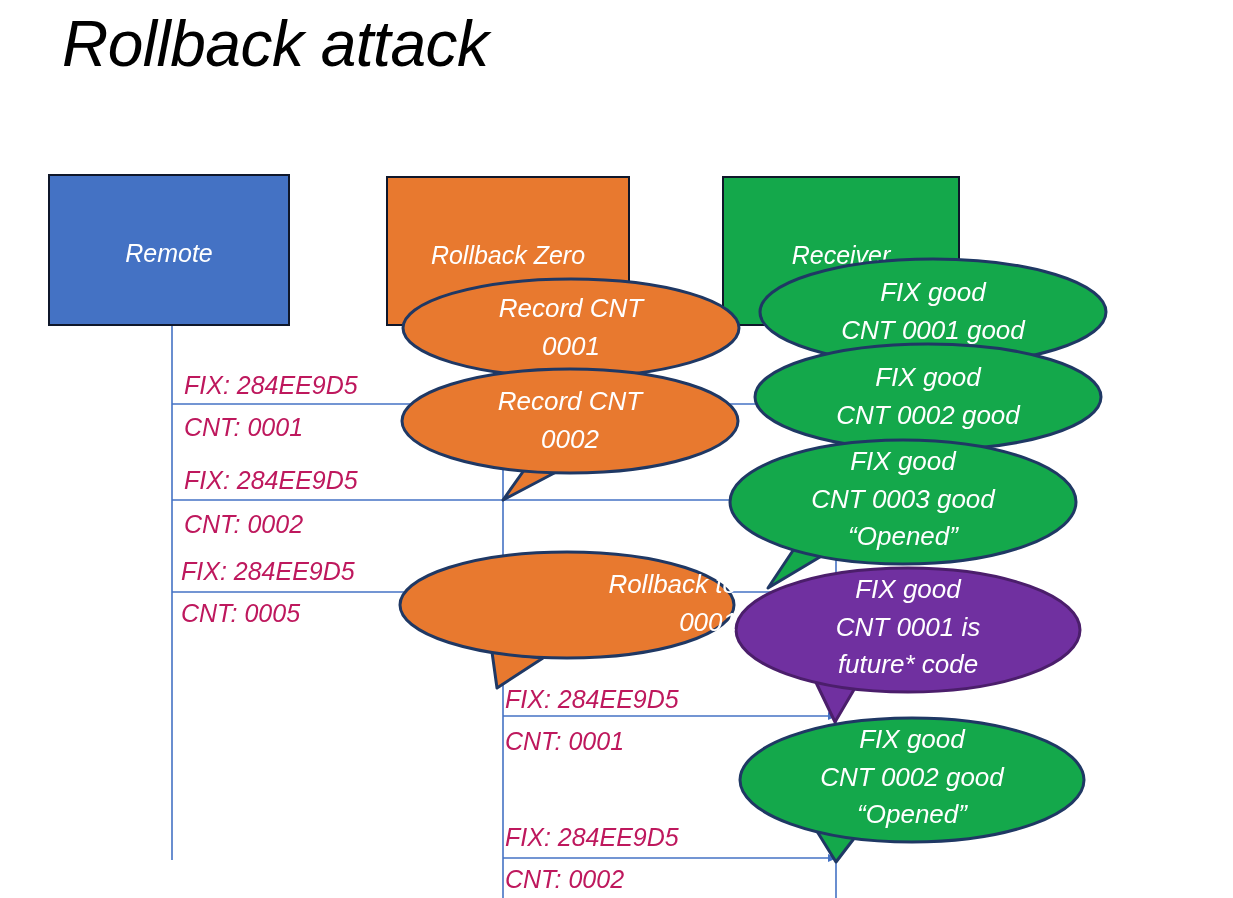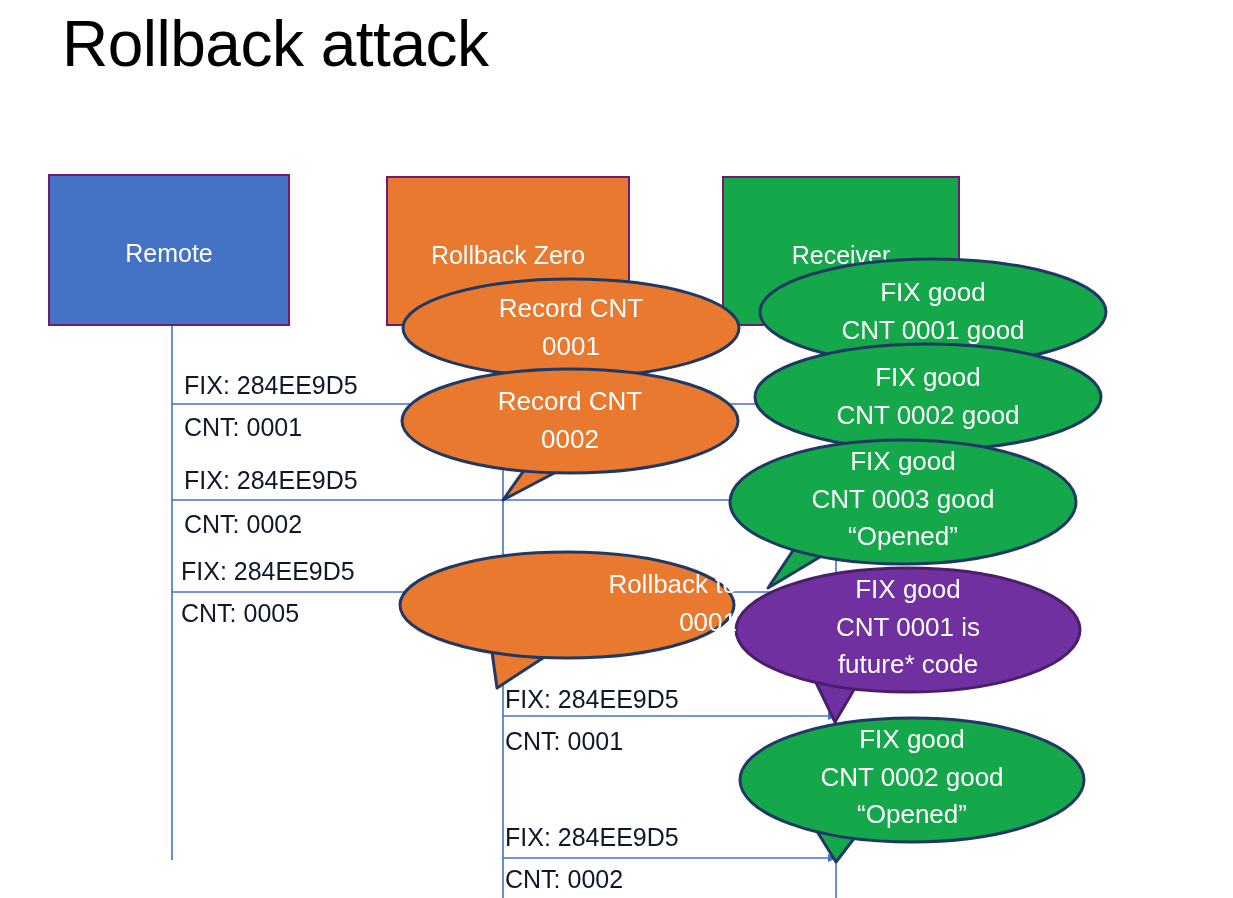--- a/index.html
+++ b/index.html
@@ -11,20 +11,21 @@
   body {
     font-family: "Liberation Sans", sans-serif;
     -webkit-font-smoothing: antialiased;
   }
   #slide {
     position: relative;
     width: 1130px;
     height: 898px;
     background: #ffffff;
     overflow: hidden;
+    font-style: italic;
   }
 
   
   #slide-title {
     position: absolute;
     left: 62px;
     top: 8px;
     font-size: 64px;
     font-weight: 300;
     color: #000000;
@@ -41,21 +42,21 @@
     width: 1233px;
     height: 898px;
   }
   .layer.lines  { z-index: 2; }
   .layer.shapes { z-index: 3; }
 
   
   .actor-box {
     position: absolute;
     box-sizing: border-box;
-    border: 2px solid #701a75;
+    border: 2px solid #0f172a;
     z-index: 3;
   }
   .actor-label {
     position: absolute;
     left: 0;
     right: 0;
     text-align: center;
     color: #ffffff;
     font-size: 25px;
     line-height: 1.1;
@@ -64,21 +65,21 @@
   #actor-remote       { left: 48px;  top: 174px; width: 242px; height: 152px; background: #4472C4; }
   #actor-flipper      { left: 386px; top: 176px; width: 244px; height: 150px; background: #E8792F; }
   #actor-receiver     { left: 722px; top: 176px; width: 238px; height: 150px; background: #14A84B; }
   #actor-remote   .actor-label { top: 64px; }
   #actor-flipper  .actor-label { top: 64px; }
   #actor-receiver .actor-label { top: 64px; text-align: center; }
 
   
   .msg {
     position: absolute;
-    color: #0f172a;
+    color: #be185d;
     font-size: 25px;
     line-height: 1.15;
     white-space: nowrap;
     z-index: 4;
   }
 
   
   .bubble-text {
     position: absolute;
     color: #ffffff;

